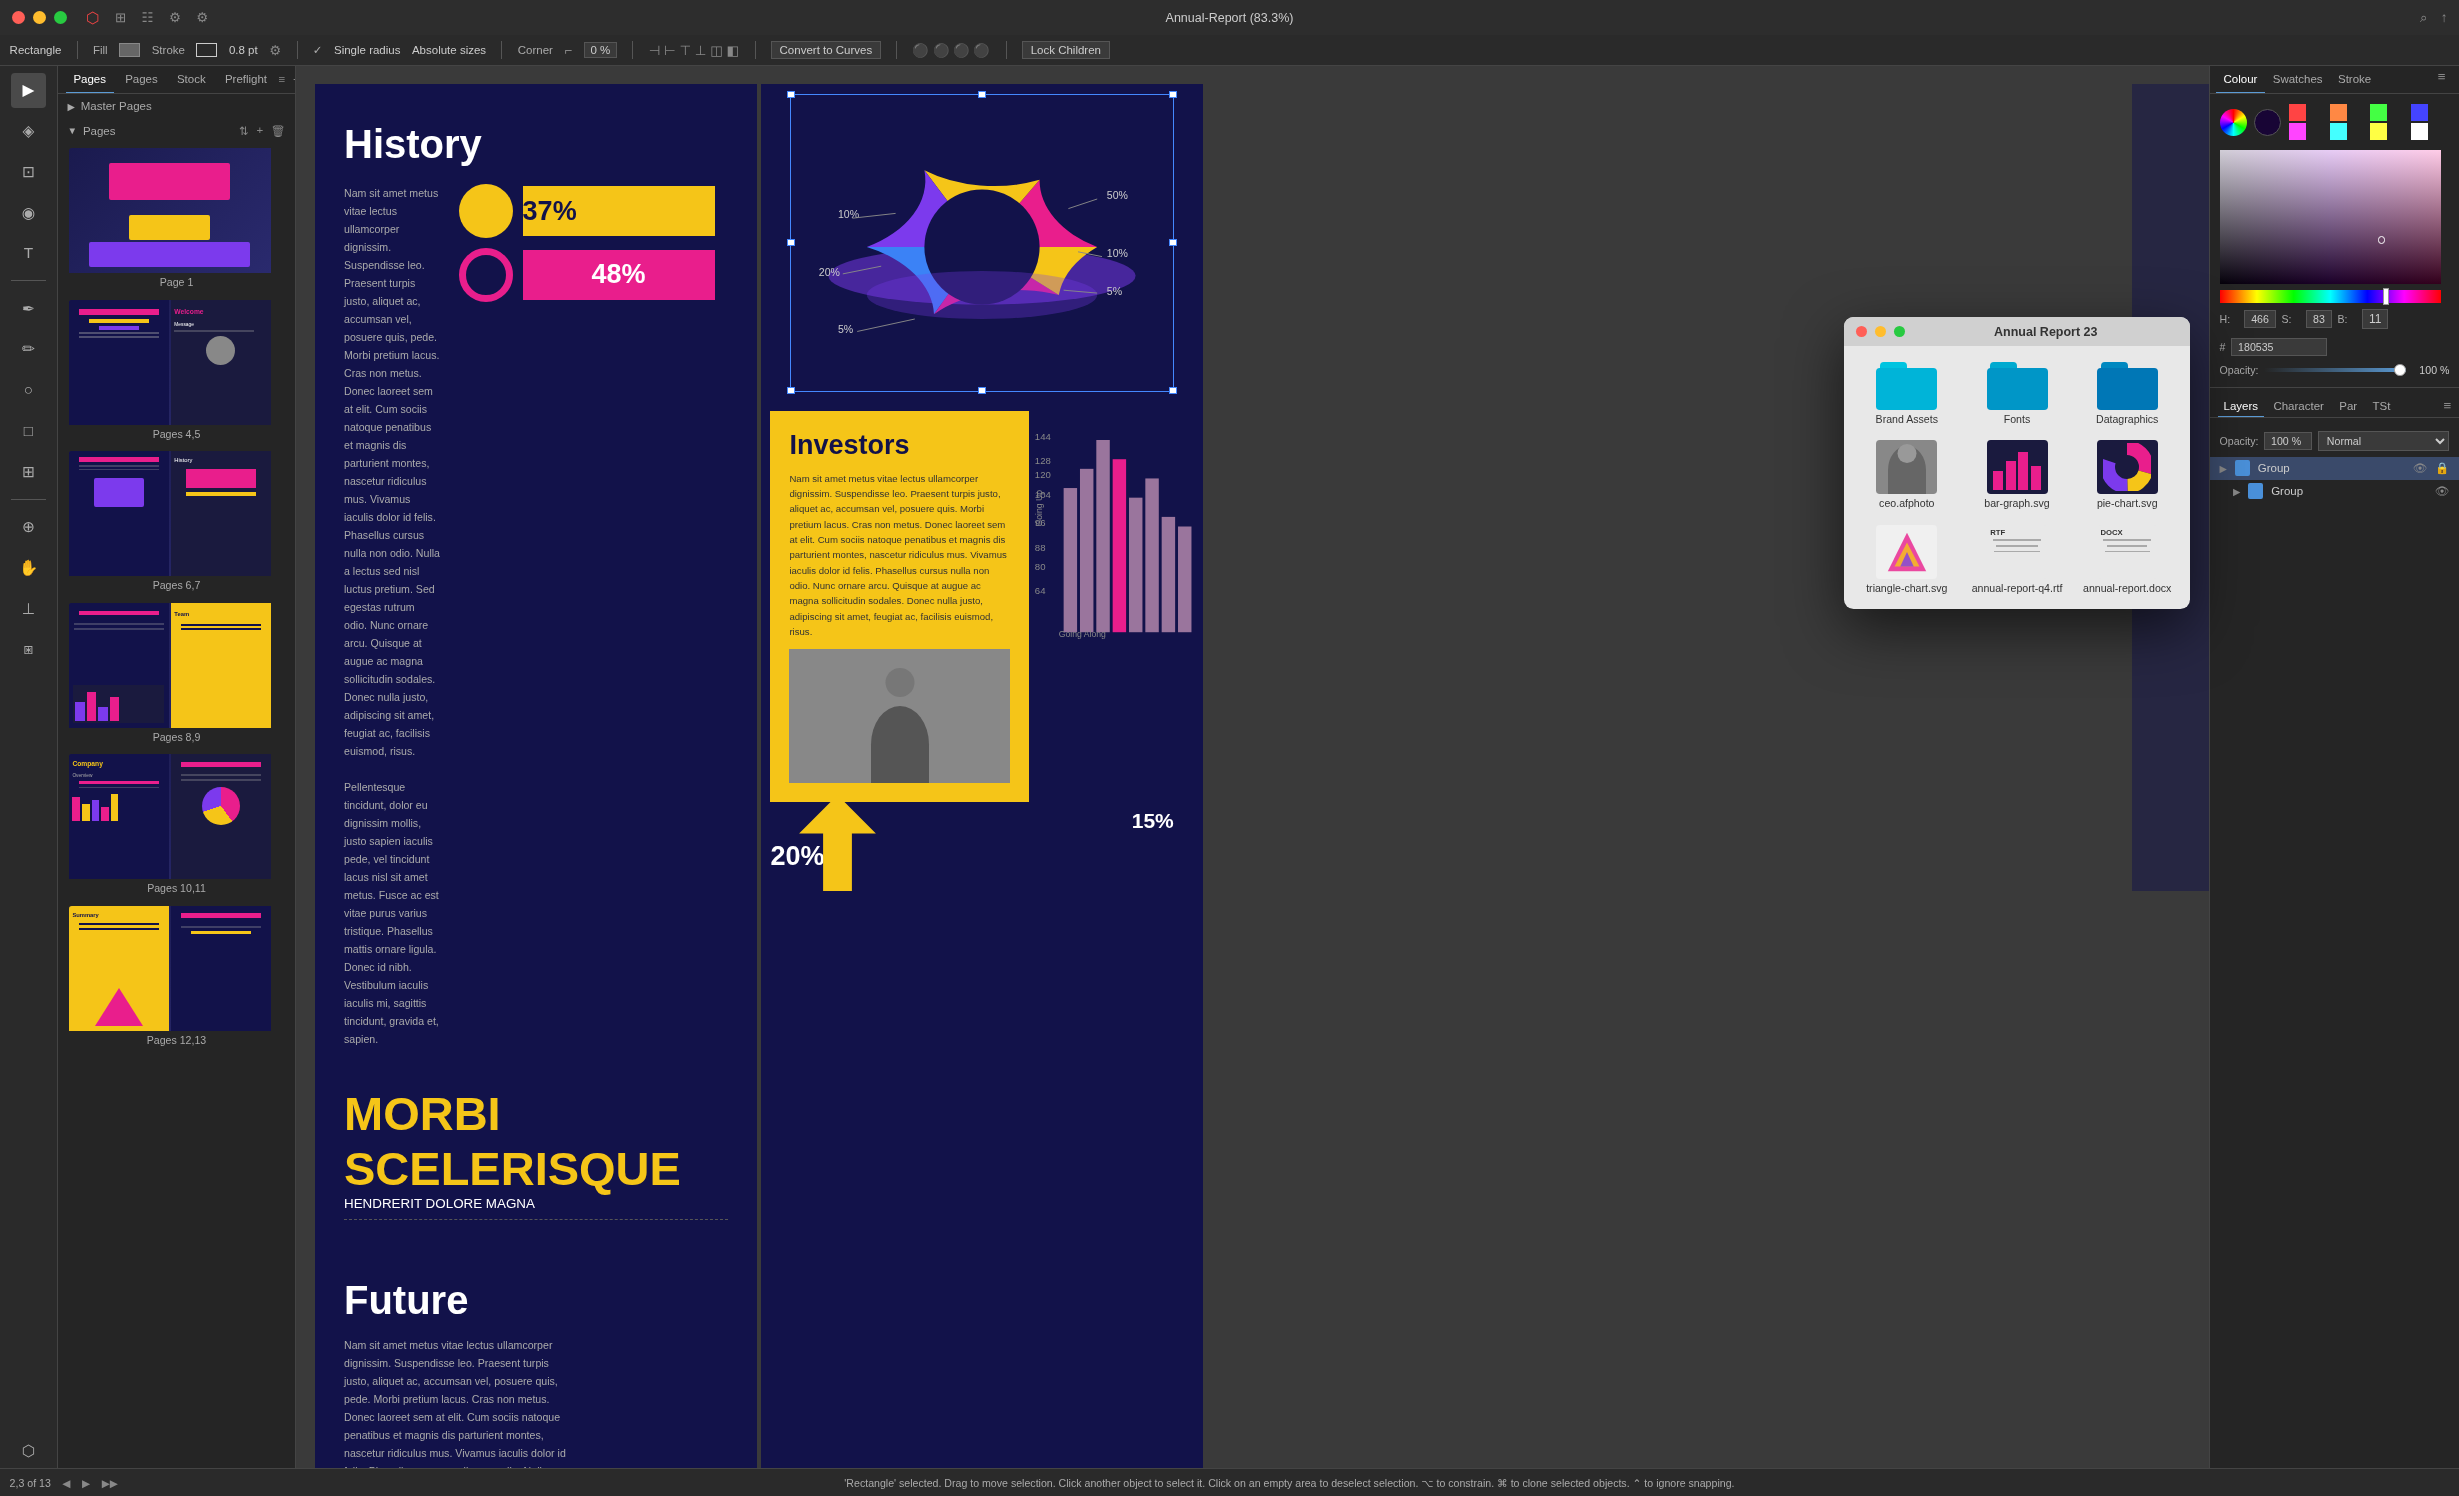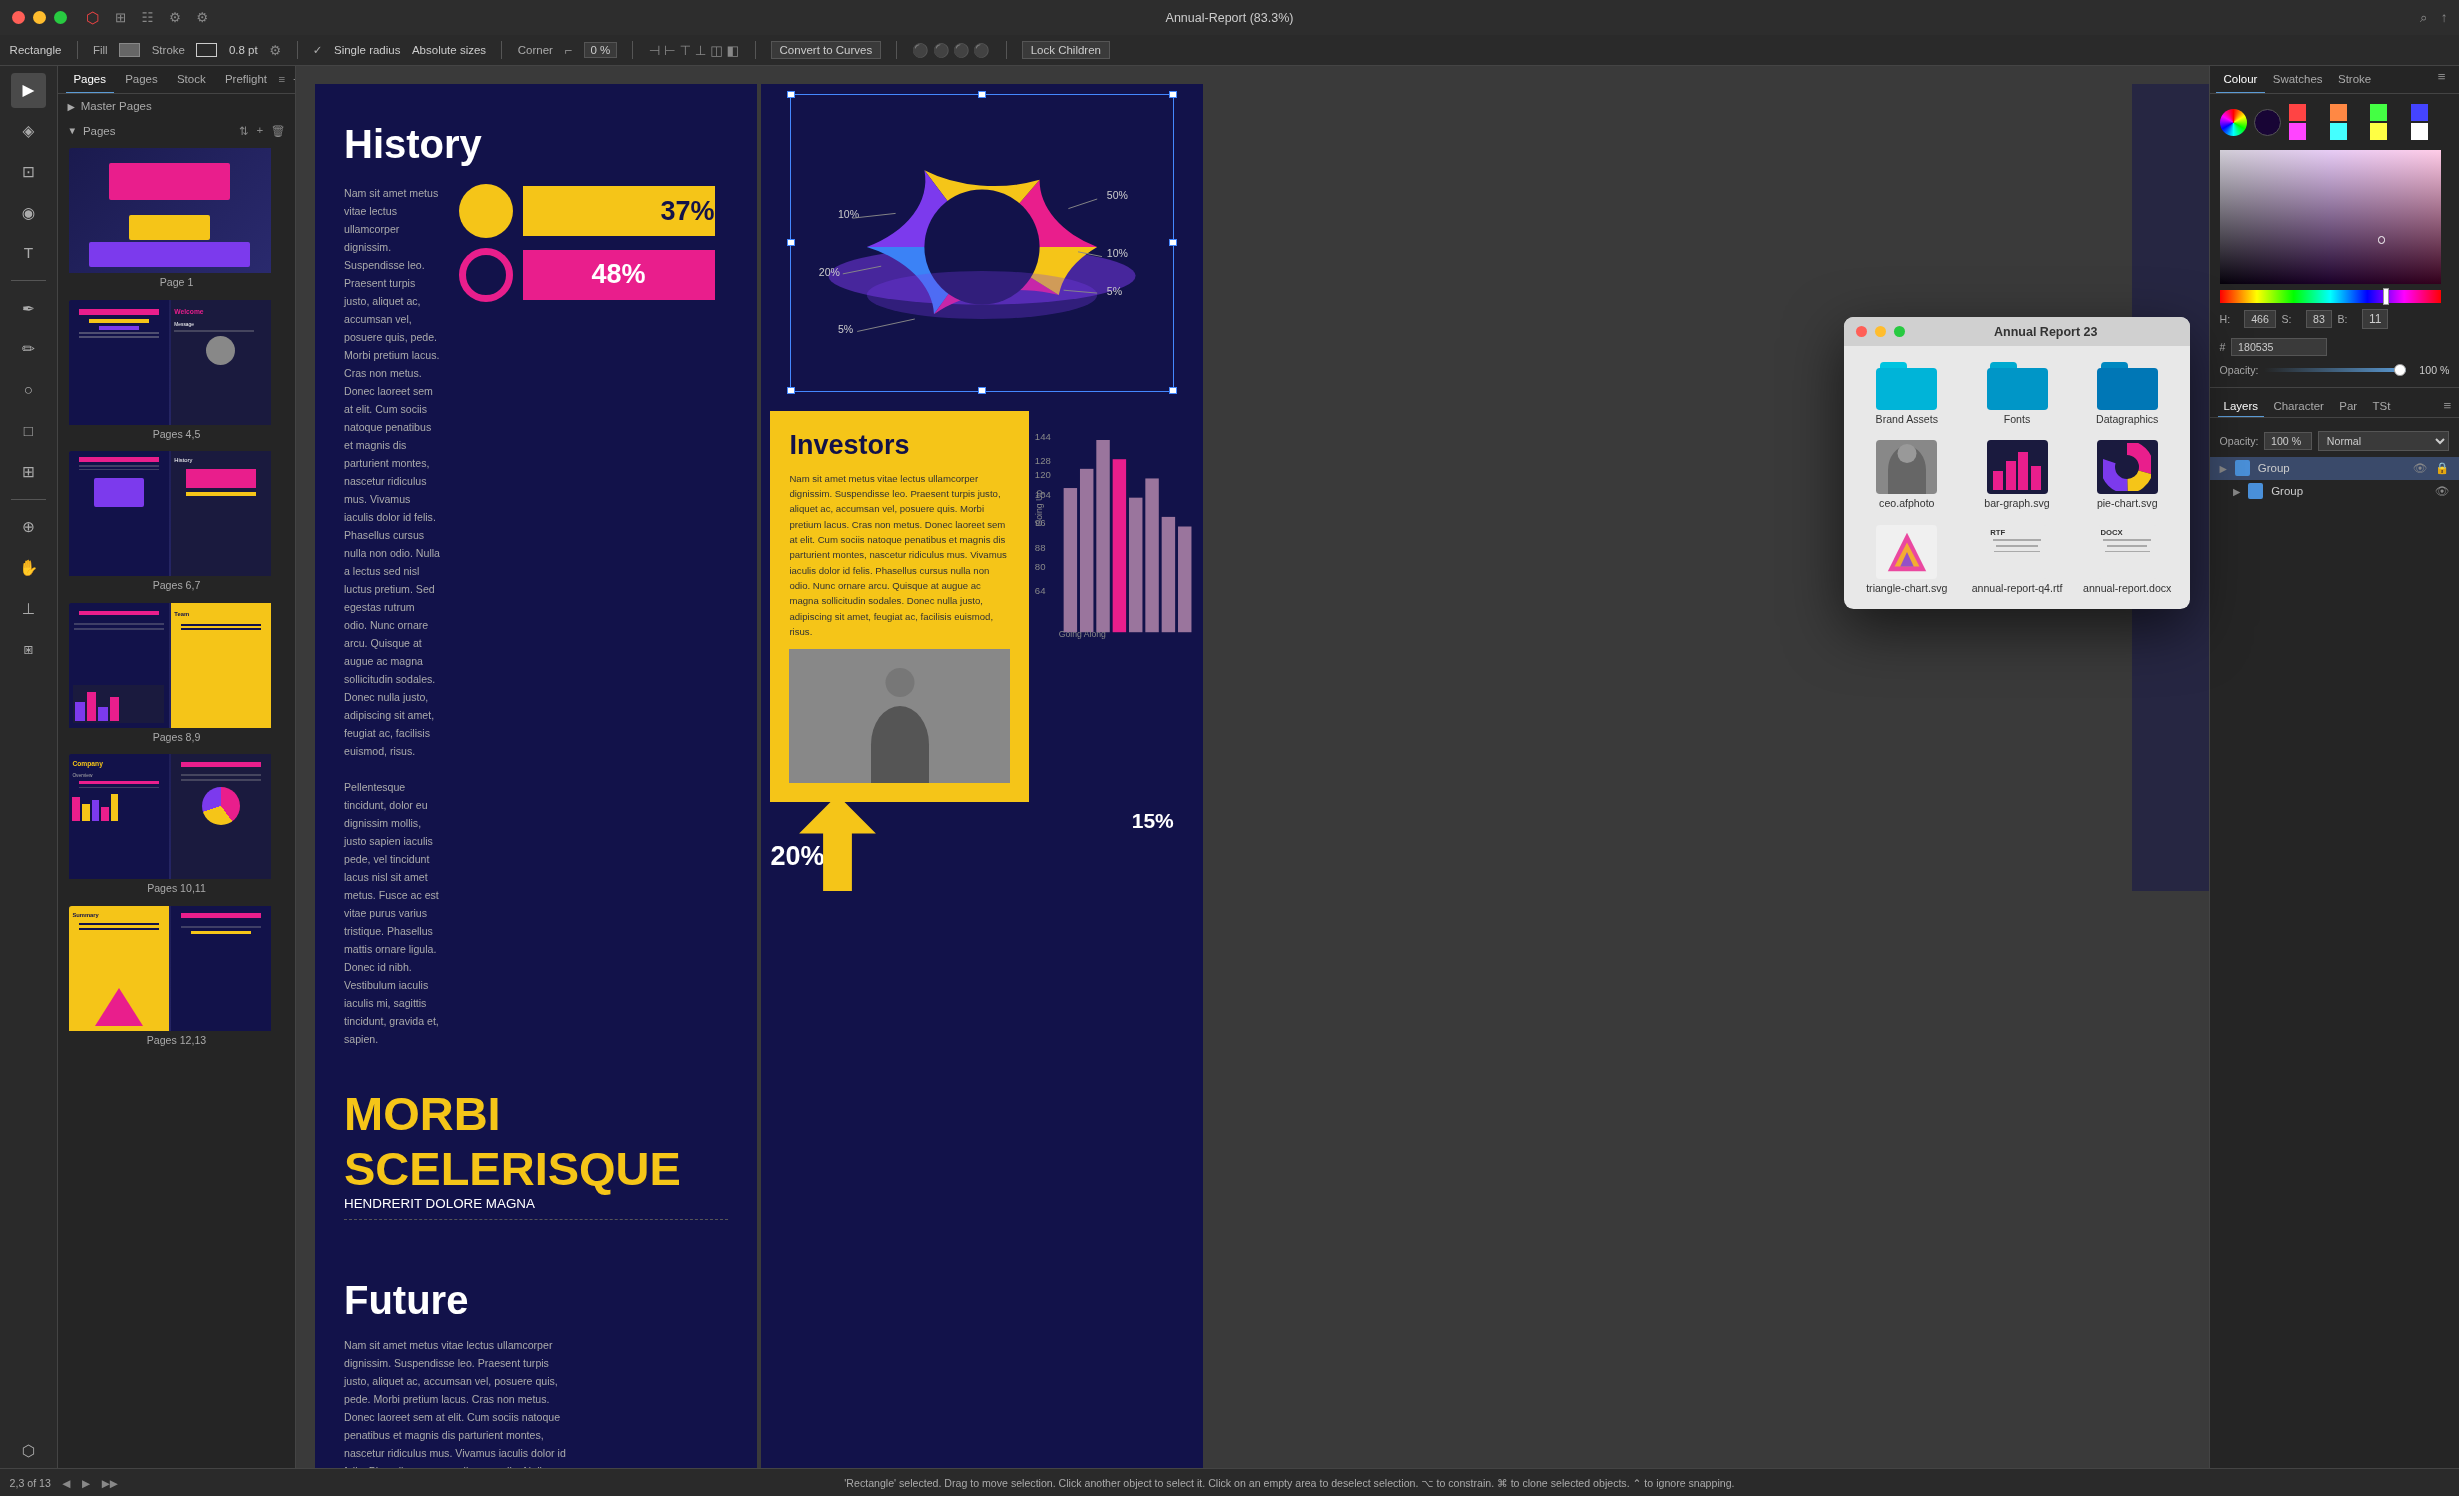--- a/index.html
+++ b/index.html
@@ -549,21 +549,21 @@
         <div style="display:flex;gap:19px;align-items:flex-start;">
           <div style="flex:1;">
             <p class="history-text">Nam sit amet metus vitae lectus ullamcorper dignissim. Suspendisse leo. Praesent turpis justo, aliquet ac, accumsan vel, posuere quis, pede. Morbi pretium lacus. Cras non metus. Donec laoreet sem at elit. Cum sociis natoque penatibus et magnis dis parturient montes, nascetur ridiculus mus. Vivamus iaculis dolor id felis. Phasellus cursus nulla non odio. Nulla a lectus sed nisl luctus pretium. Sed egestas rutrum odio. Nunc ornare arcu. Quisque at augue ac magna sollicitudin sodales. Donec nulla justo, adipiscing sit amet, feugiat ac, facilisis euismod, risus.</p>
             <br>
             <p class="history-text">Pellentesque tincidunt, dolor eu dignissim mollis, justo sapien iaculis pede, vel tincidunt lacus nisl sit amet metus. Fusce ac est vitae purus varius tristique. Phasellus mattis ornare ligula. Donec id nibh. Vestibulum iaculis iaculis mi, sagittis tincidunt, gravida et, sapien.</p>
           </div>
 
           <div style="min-width:269px;">
             <div style="display:flex;align-items:center;gap:9.6px;margin-bottom:9.6px;">
               <div style="width:54px;height:54px;border-radius:50%;background:#f5c518;"></div>
-              <div style="background:#f5c518;width:192px;height:50px;display:flex;align-items:center;justify-content:flex-end;">
+              <div style="background:#f5c518;width:192px;height:50px;display:flex;align-items:center;justify-content:flex-start;">
                 <span style="color:#12124a;font-size:27px;font-weight:700;">37%</span>
               </div>
             </div>
             <div style="display:flex;align-items:center;gap:9.6px;">
               <div style="width:54px;height:54px;border-radius:50%;border:7.7px solid #e91e8c;background:transparent;"></div>
               <div style="background:#e91e8c;width:192px;height:50px;display:flex;align-items:center;justify-content:center;">
                 <span style="color:#fff;font-size:27px;font-weight:700;">48%</span>
               </div>
             </div>
           </div>

